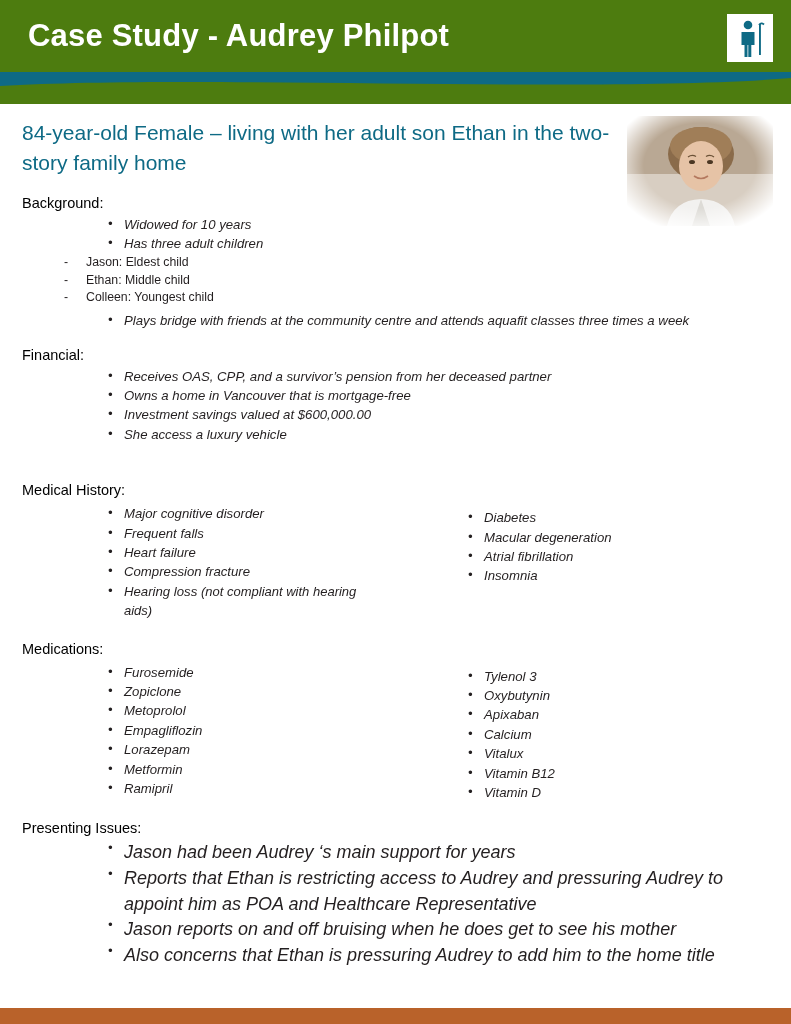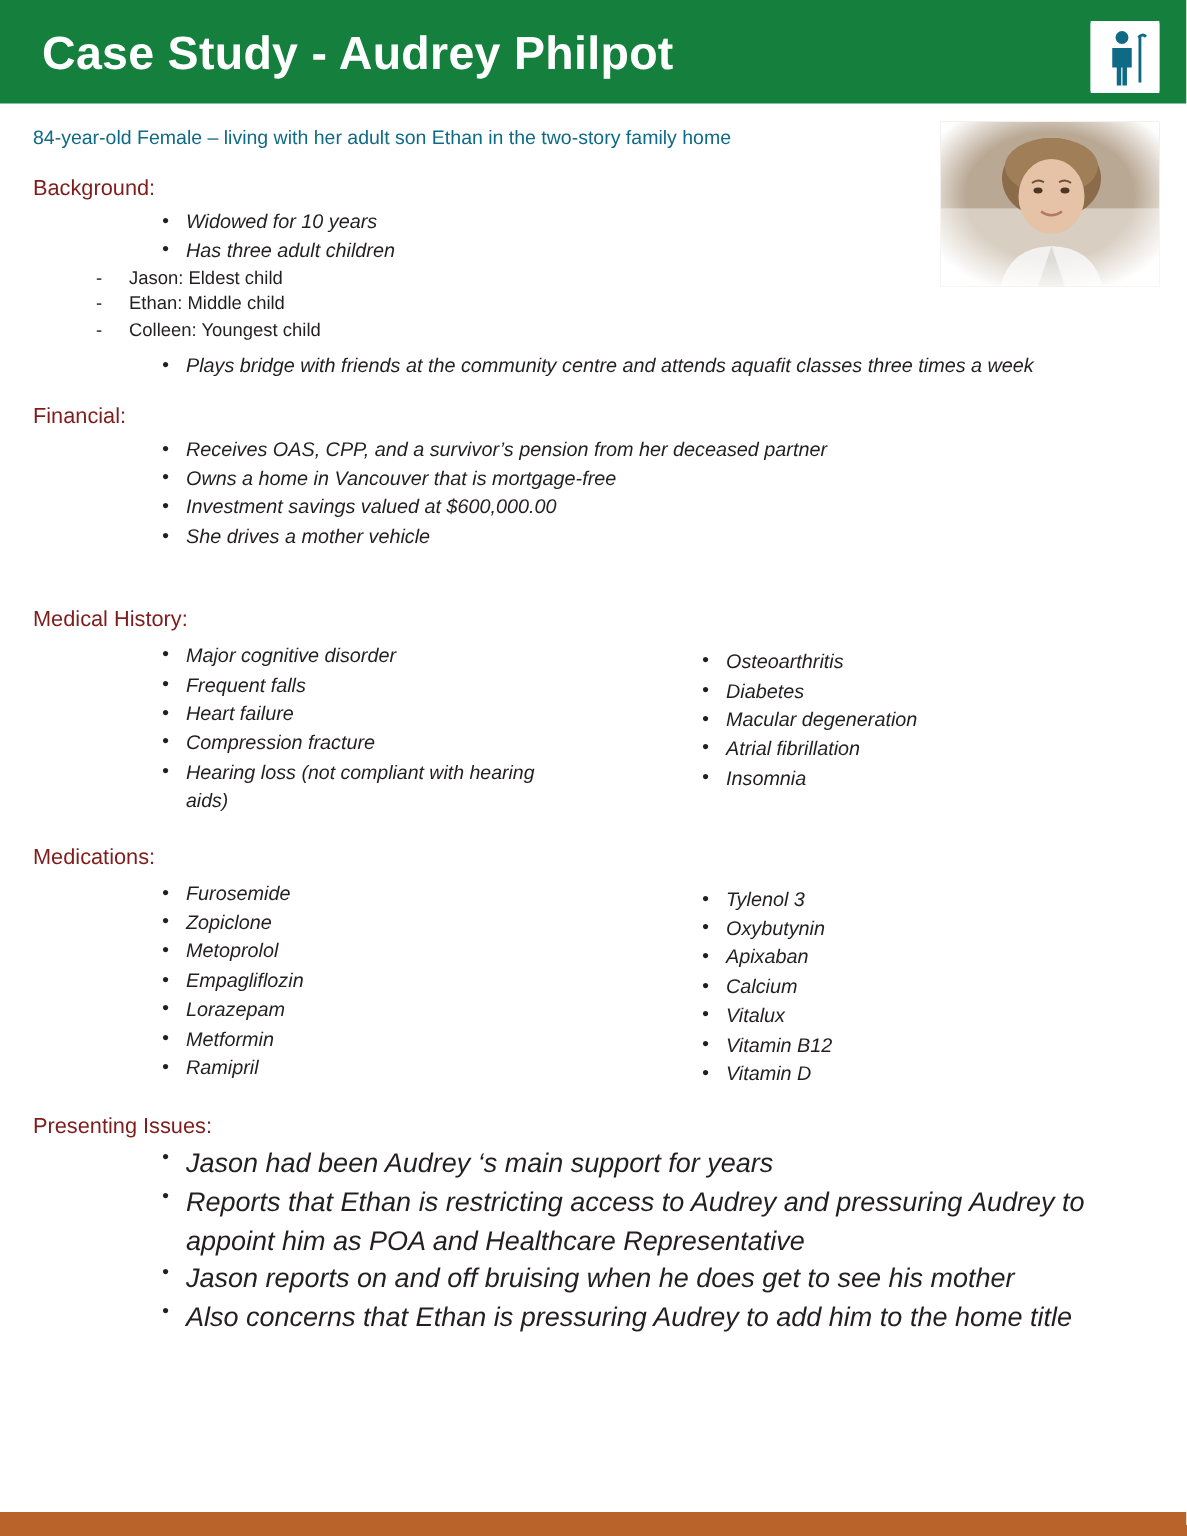--- a/index.html
+++ b/index.html
@@ -20,22 +20,22 @@
     width: 791px;
     height: 1024px;
     background: #ffffff;
     box-sizing: border-box;
   }
 
   
   .header {
     position: relative;
     width: 791px;
-    height: 69px;
-    background: #15803d;
+    height: 104px;
+    background: #4d7c0f;
     overflow: hidden;
   }
   .header-title {
     position: absolute;
     left: 28px;
     top: 18px;
     font-size: 31px;
     font-weight: bold;
     color: #ffffff;
     letter-spacing: 0.2px;
@@ -68,21 +68,21 @@
   }
 
   
   .content {
     position: relative;
     padding: 0 24px 0 22px;
   }
   .subject-line {
     margin-top: 14px;
     width: 600px;
-    font-size: 13px;
+    font-size: 21px;
     line-height: 1.45;
     color: #0e6a85;
     font-weight: normal;
   }
   .photo {
     position: absolute;
     right: 18px;
     top: -2px;
     width: 146px;
     height: 110px;
@@ -90,21 +90,21 @@
   }
   .photo-inner {
     position: absolute;
     left: 0;
     top: 0;
     width: 146px;
     height: 110px;
   }
 
   .section-title {
-    color: #7f1d1d;
+    color: #000000;
     font-size: 14.5px;
     margin-top: 16px;
     margin-bottom: 2px;
   }
 
   ul.bul {
     list-style: none;
     margin: 4px 0 0 0;
     padding: 0 0 0 86px;
     font-style: italic;
@@ -260,37 +260,36 @@
     </ul>
     <ul class="bul">
       <li>Plays bridge with friends at the community centre and attends aquafit classes three times a week</li>
     </ul>
 
     <div class="section-title">Financial:</div>
     <ul class="bul">
       <li>Receives OAS, CPP, and a survivor’s pension from her deceased partner</li>
       <li>Owns a home in Vancouver that is mortgage-free</li>
       <li>Investment savings valued at $600,000.00</li>
-      <li>She drives a mother vehicle</li>
+      <li>She access a luxury vehicle</li>
     </ul>
 
     <div class="section-title" style="margin-top:38px;">Medical History:</div>
     <div class="two-col">
       <div class="col-left">
         <ul class="bul">
           <li>Major cognitive disorder</li>
           <li>Frequent falls</li>
           <li>Heart failure</li>
           <li>Compression fracture</li>
           <li><span>Hearing loss </span><span class="small-note">(not compliant with hearing aids)</span></li>
         </ul>
       </div>
       <div class="col-right">
         <ul class="bul" style="margin-top:8px;">
-          <li>Osteoarthritis</li>
           <li>Diabetes</li>
           <li>Macular degeneration</li>
           <li>Atrial fibrillation</li>
           <li>Insomnia</li>
         </ul>
       </div>
     </div>
 
     <div class="section-title" style="margin-top:20px;">Medications:</div>
     <div class="two-col">

